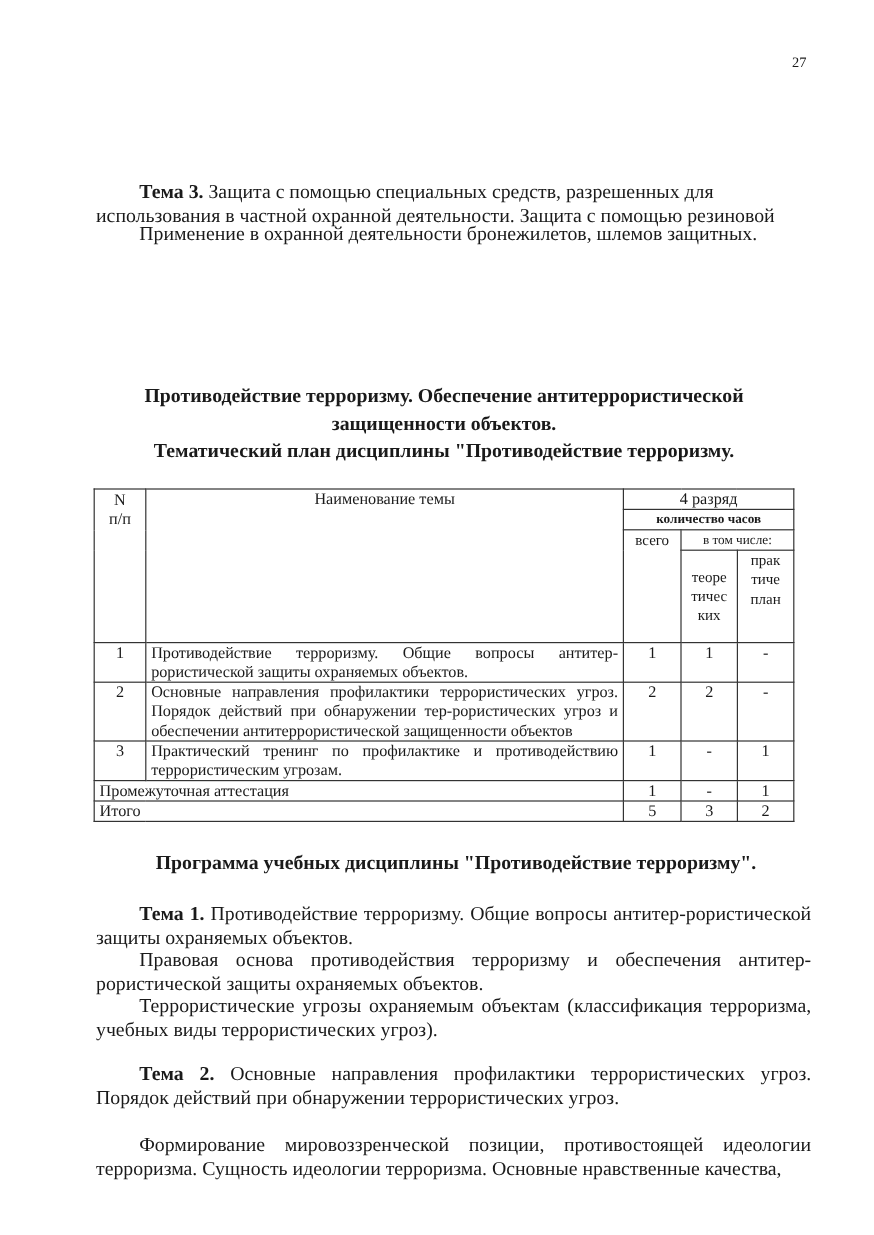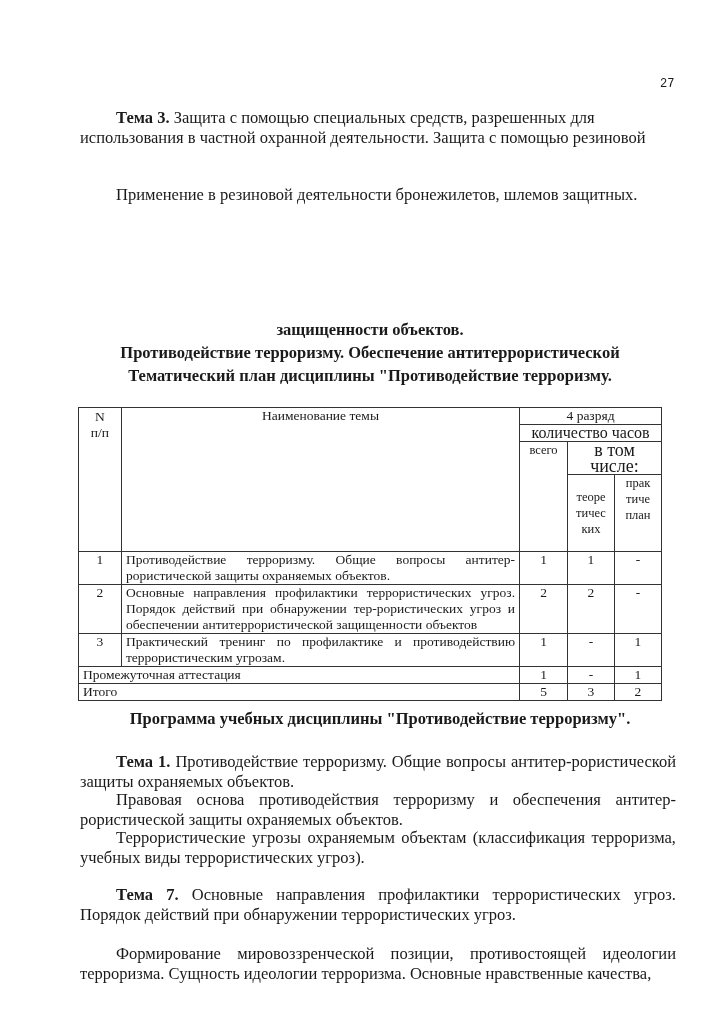--- a/index.html
+++ b/index.html
@@ -1,68 +1,68 @@
 <!DOCTYPE html>
 <html><head>
 <meta charset="utf-8">
 <style>
   html, body { margin:0; padding:0; background:#ffffff; }
   body { width:728px; height:1029px; position:relative; overflow:hidden;
          font-family:"Liberation Serif", serif; color:#1a1a1a; }
   .abs { position:absolute; }
-  .pagenum { left:660px; top:45px; font-family:Liberation Mono, monospace; font-size:12px;margin-top:32px; }
+  .pagenum { left:660px; top:45px; font-family:Liberation Serif, serif; font-size:12px; }
   .p { font-size:16.5px; line-height:20px; }
   .just { text-align:justify; text-align-last:left; }
   .b { font-weight:bold; }
   .h { font-size:16.5px; line-height:23px; font-weight:bold; text-align:center; }
   table.plan { position:absolute; left:78px; top:407px; width:584px; border-collapse:collapse;
                font-size:13.5px; line-height:16px;padding-left:16px; }
   table.plan td { border:1px solid #333; padding:0 4px; vertical-align:top; }
   .c { text-align:center; }
   .topic { text-align:justify; text-align-last:left; }
 </style>
 </head>
 <body>
 
 <div class="abs pagenum">27</div>
 
 <div class="abs p" style="left:80px; top:108px; width:590px;">
-  <div style="padding-left:36px;"><span class="b">Тема 3.</span><span> Защита с помощью специальных средств, разрешенных для</span></div>
+  <div style="padding-left:36px;margin-top:42px;"><span class="b">Тема 3.</span><span> Защита с помощью специальных средств, разрешенных для</span></div>
   <div>использования в частной охранной деятельности. Защита с помощью резиновой</div>
 </div>
-<div class="abs p" style="left:116px; top:185px; width:560px;">Применение в резиновой деятельности бронежилетов, шлемов защитных.</div>
+<div class="abs p" style="left:116px; top:185px; width:560px;">Применение в охранной деятельности бронежилетов, шлемов защитных.</div>
 
 <div class="abs h" style="left:70px; top:318px; width:600px;">
+  <div>Противодействие терроризму.  Обеспечение  антитеррористической</div>
   <div>защищенности объектов.</div>
-  <div>Противодействие терроризму.  Обеспечение  антитеррористической</div>
   <div>Тематический план дисциплины "Противодействие терроризму.</div>
 </div>
 
 <table class="plan">
   <colgroup>
     <col style="width:43px">
       <col style="width:399px">
       <col style="width:48px">
       <col style="width:47px">
       <col style="width:47px">
   </colgroup>
   <tbody>
       <tr>
     <td rowspan="4" class="c" style="padding-top:1px;">
           <div style="width:20px;margin:0 auto;">N п/п</div>
         </td>
     <td rowspan="4" class="c">Наименование темы</td>
     <td colspan="3" class="c">4 разряд</td>
   </tr>
   <tr>
-    <td colspan="3" class="c" style="font-size:16px;">количество часов</td>
+    <td colspan="3" class="c" style="font-size:11px;font-weight:bold;">количество часов</td>
   </tr>
   <tr>
     <td rowspan="2" class="c" style="font-size:12.5px;margin-top:36px;">всего</td>
-    <td colspan="2" class="c" style="font-size:18px;">в том числе:</td>
+    <td colspan="2" class="c" style="font-size:11px;">в том числе:</td>
   </tr>
   <tr>
     <td class="c" style="font-size:12.5px;">
           <div style="width:34px;margin:14px auto;">теоре тичес ких</div>
         </td>
     <td class="c" style="font-size:12.5px;">
           <div style="width:34px;margin:0 auto;">прак тиче план</div>
         </td>
   </tr>
   <tr>
@@ -100,14 +100,14 @@
   </tr>
 </tbody>
   </table>
 
 <div class="abs h" style="left:70px; top:707px; width:620px;">Программа  учебных дисциплины "Противодействие терроризму".</div>
 
 <div class="abs p just" style="left:80px; top:752px; width:596px; text-indent:36px;"><span class="b">Тема 1.</span><span> Противодействие терроризму. Общие вопросы антитер-рористической защиты охраняемых объектов.</span></div>
 <div class="abs p just" style="left:80px; top:790px; width:596px; text-indent:36px;">Правовая основа противодействия терроризму и обеспечения антитер-рористической защиты охраняемых объектов.</div>
 <div class="abs p just" style="left:80px; top:828px; width:596px; text-indent:36px;">Террористические угрозы охраняемым объектам (классификация терроризма, учебных виды террористических угроз).</div>
 
-<div class="abs p just" style="left:80px; top:885px; width:596px; text-indent:36px;"><span class="b">Тема 7.</span><span> Основные направления профилактики террористических угроз. Порядок действий при обнаружении террористических угроз.</span></div>
+<div class="abs p just" style="left:80px; top:885px; width:596px; text-indent:36px;"><span class="b">Тема 2.</span><span> Основные направления профилактики террористических угроз. Порядок действий при обнаружении террористических угроз.</span></div>
 <div class="abs p just" style="left:80px; top:944px; width:596px; text-indent:36px;">Формирование мировоззренческой позиции, противостоящей идеологии терроризма. Сущность идеологии терроризма. Основные нравственные качества,</div>
 
 </body></html>

